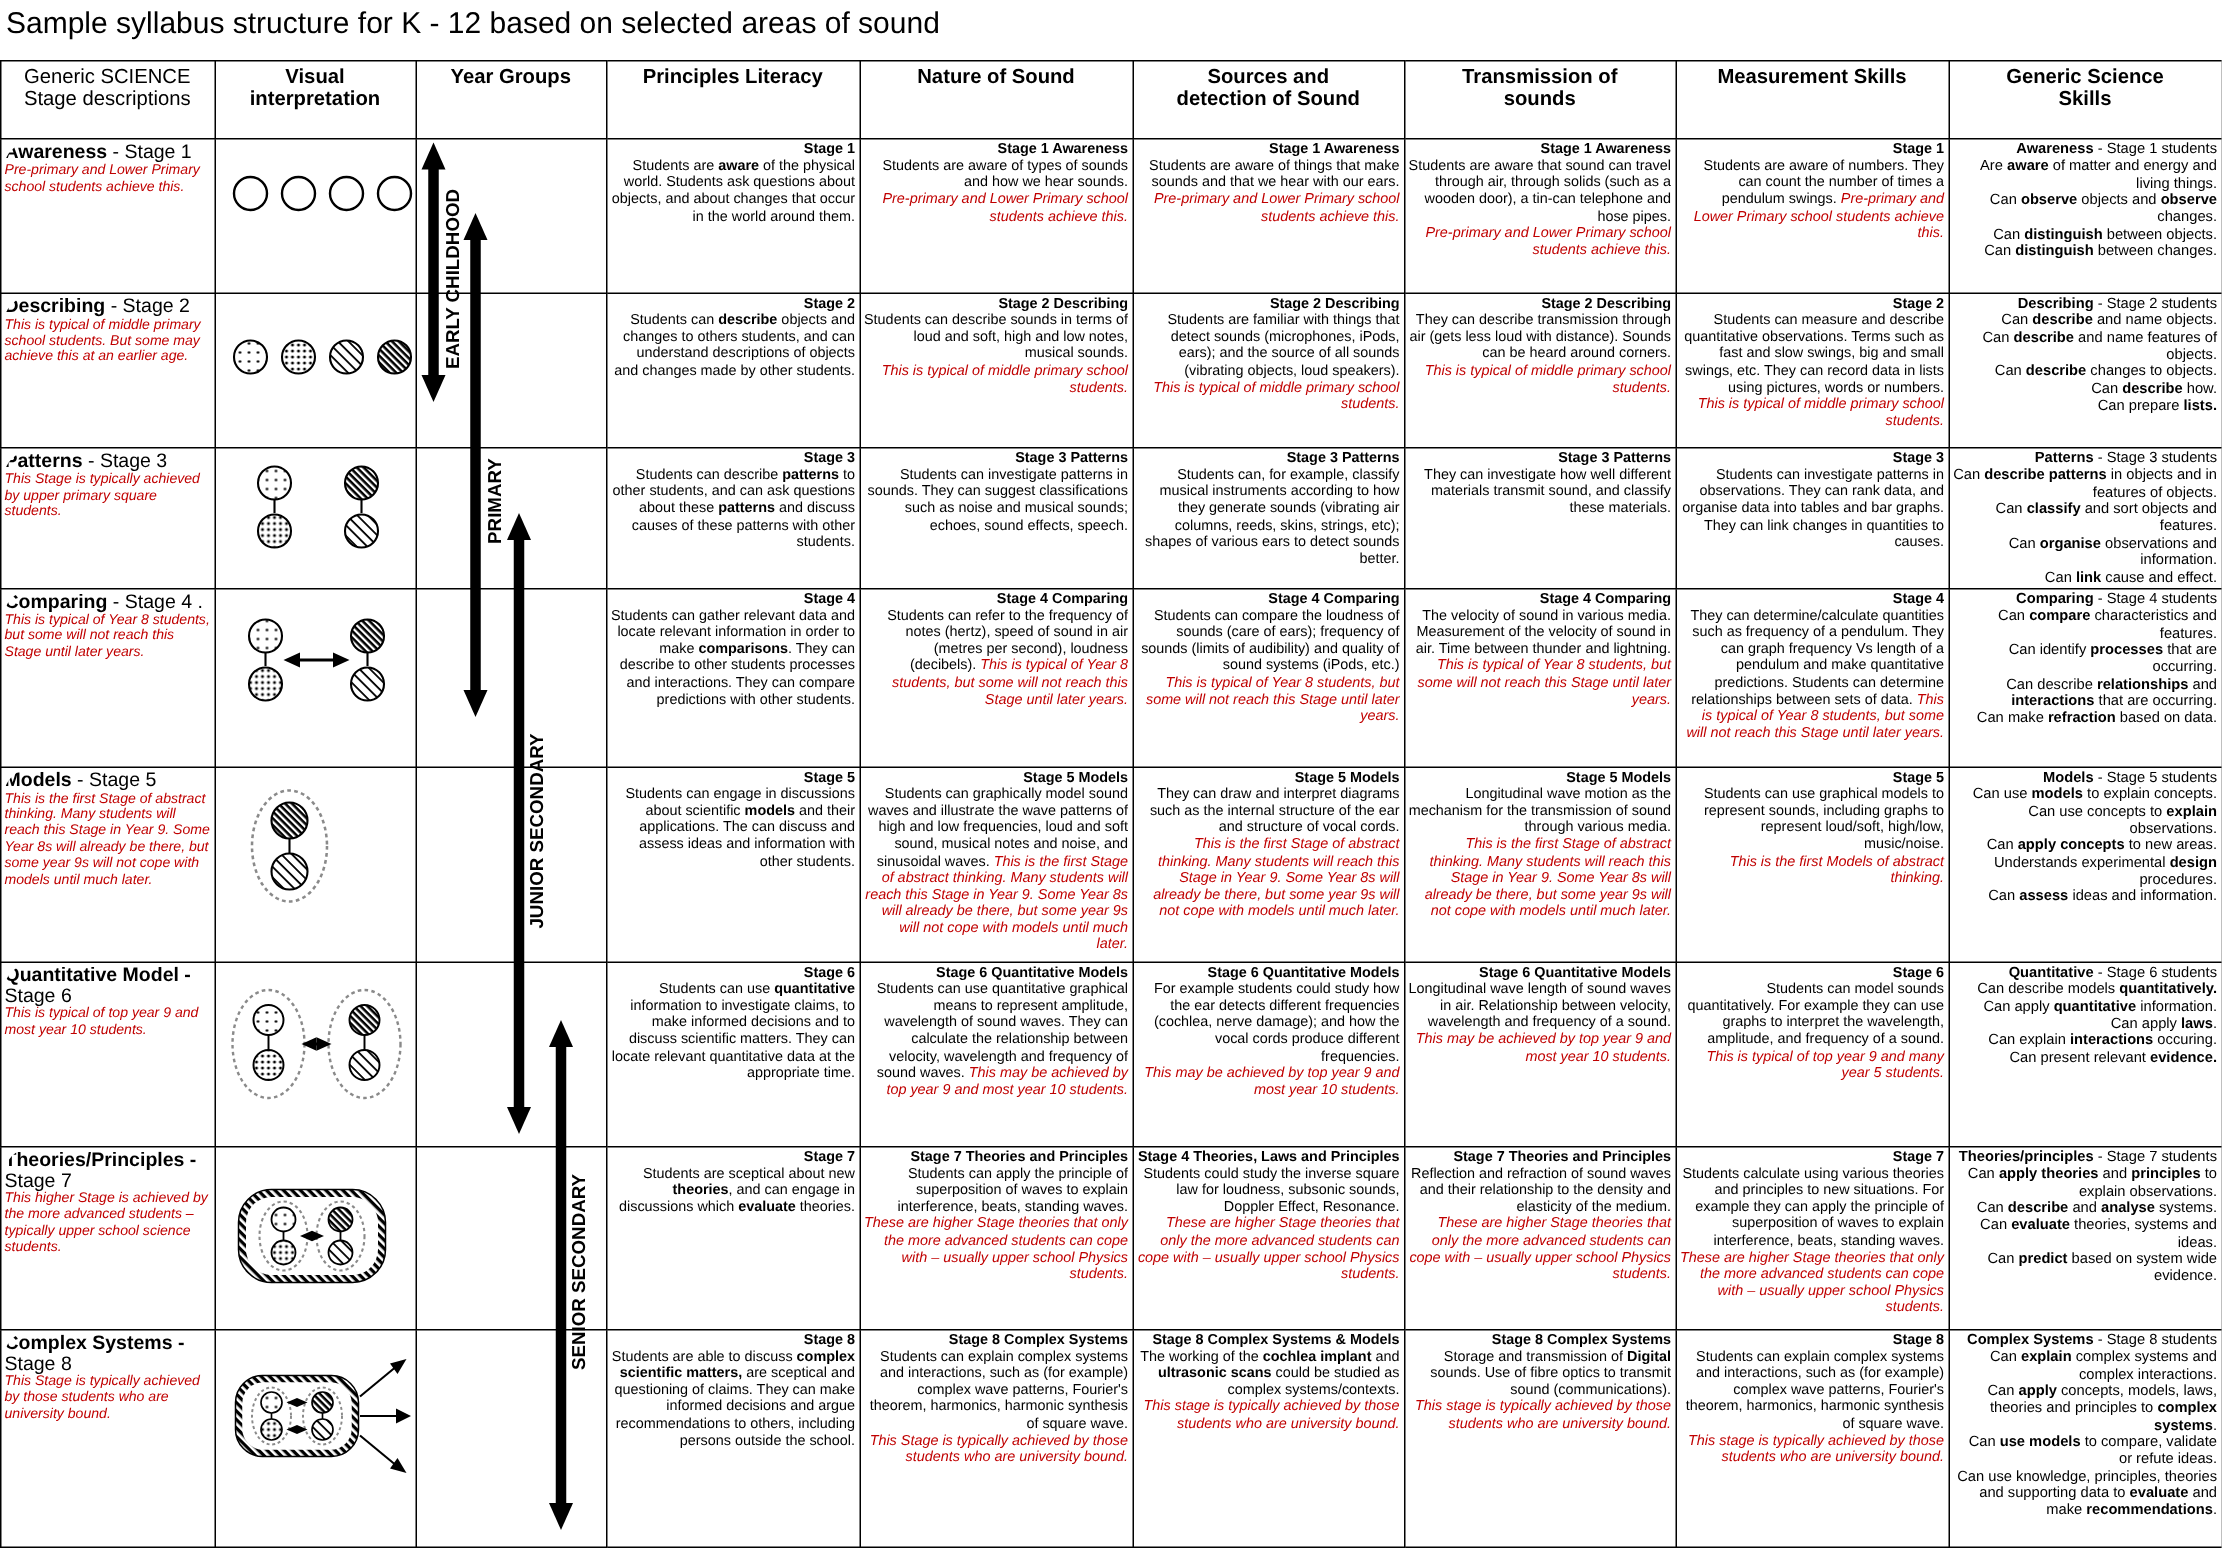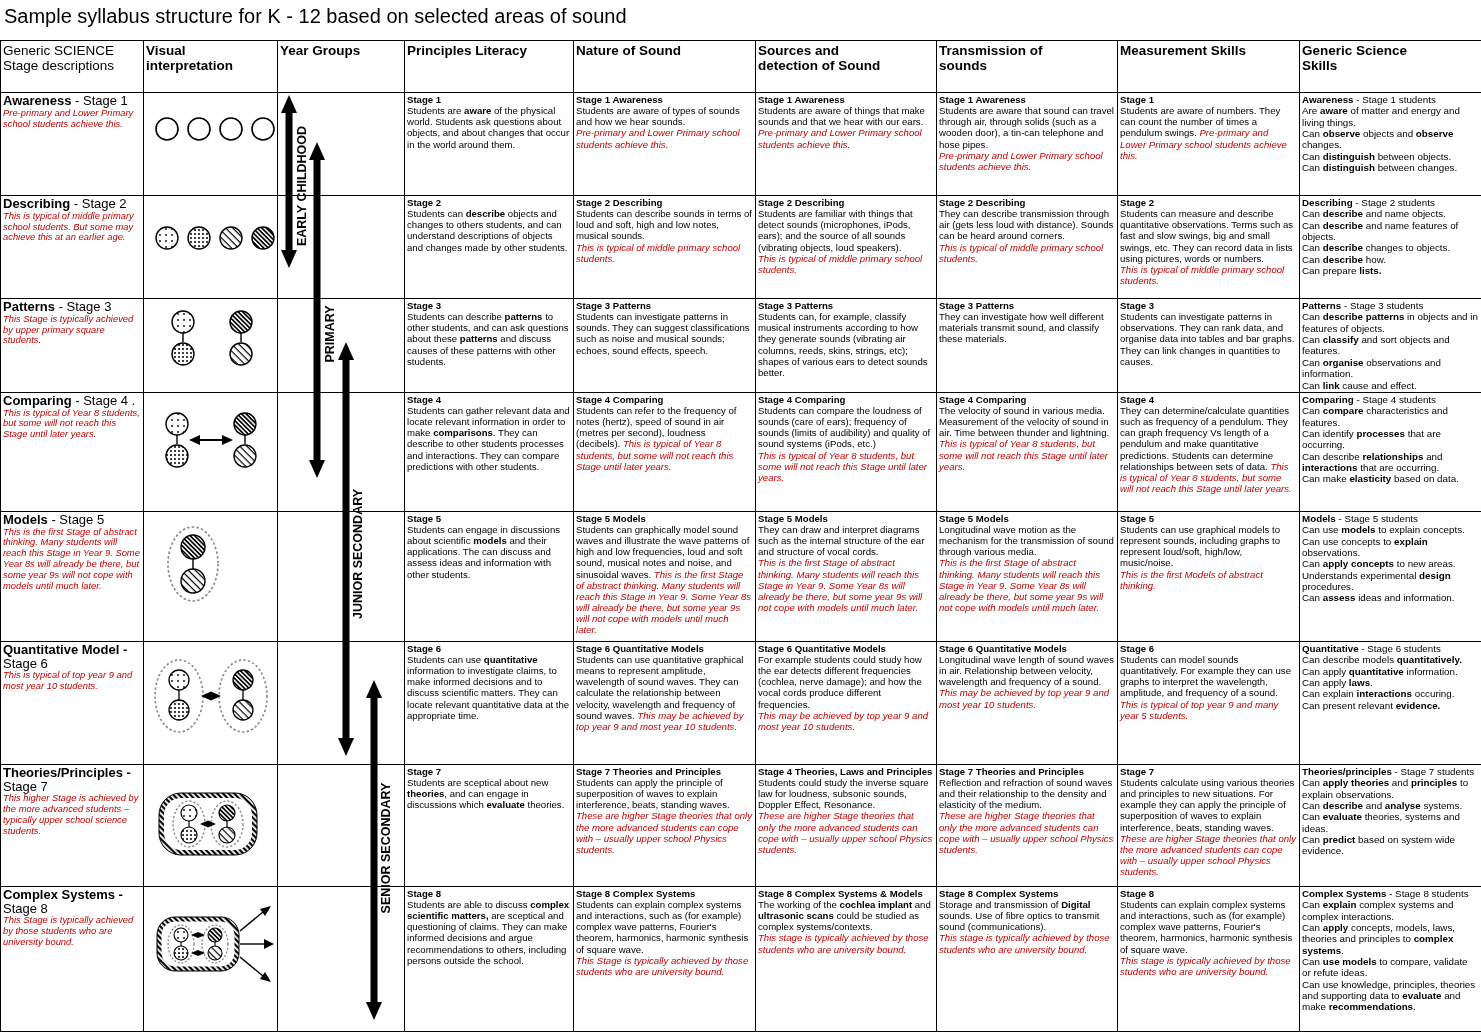--- a/index.html
+++ b/index.html
@@ -2,26 +2,26 @@
 <html><head>
 <meta charset="utf-8">
 <style>
   * { box-sizing: border-box; }
   html,body { margin:0; padding:0; background:#fff; width:1481px; }
   body { font-family:"Liberation Sans","DejaVu Sans",sans-serif; color:#000; position:relative; }
   .title { height:40px; padding:5px 2px 0 4px; font-size:20px; letter-spacing:0; }
   .title .b { font-weight:normal; }
   table { border-collapse:collapse; table-layout:fixed; width:1481px; }
   td,th { border:1px solid #000; vertical-align:top; padding:1px 3px 1px 2px; overflow:hidden; }
-  th { text-align:left; font-size:13.5px; line-height:1.12; padding-top:2px; height:52px; font-weight:bold; }
+  th { text-align:center; font-size:13.5px; line-height:1.12; padding-top:2px; height:52px; font-weight:bold; }
   th.h-normal { font-weight:normal; }
-  td.body { font-size:9.6px; line-height:1.16; }
+  td.body { font-size:9.6px; line-height:1.16;text-align:right; }
   td.c9 { font-size:9.8px; }
   .rednote { color:#c00000; font-style:italic; }
-  td.stagecell { font-size:9.6px; }
+  td.stagecell { font-size:9.6px;border-radius:21px; }
   .stagetitle { font-size:13px; line-height:1.06; }
   .stagetitle .sb { font-weight:bold; }
   .stagenote { font-size:9.4px; line-height:1.15; color:#c00000; font-style:italic; }
   td.visual, td.years { padding:0; }
   .yg-overlay { position:absolute; left:277px; top:92px; width:127px; height:938px; pointer-events:none; }
   svg { display:block; }
   .cellsvg { margin:0 auto; }
 </style>
 </head>
 <body>
@@ -171,21 +171,21 @@
         <polygon points="44,47 55,42 55,52" fill="black"></polygon>
         <polygon points="88,47 77,42 77,52" fill="black"></polygon>
       </svg>
     </td>
     <td class="years"></td>
     <td class="body"><b>Stage 4</b><br>Students can gather relevant data and locate relevant information in order to make <b>comparisons</b>. They can describe  to other students processes and interactions. They can compare predictions with other students.</td>
     <td class="body"><b>Stage 4 Comparing</b><br>Students can refer to the frequency of notes (hertz), speed of sound in air (metres per second), loudness (decibels). <span class="rednote">This is typical of Year 8 students, but some will not reach this Stage until later years.</span></td>
     <td class="body"><b>Stage 4 Comparing</b><br>Students can compare the loudness of sounds (care of ears); frequency of sounds (limits of audibility) and quality of sound systems (iPods, etc.)<br><span class="rednote">This is typical of Year 8 students, but some will not reach this Stage until later years.</span></td>
     <td class="body"><b>Stage 4 Comparing</b><br>The velocity of sound in various media. Measurement of the velocity of sound in air. Time between thunder and lightning.<br><span class="rednote">This is typical of Year 8 students, but some will not reach this Stage until later years.</span></td>
     <td class="body"><b>Stage 4</b><br>They can determine/calculate quantities such as frequency of a pendulum. They can graph frequency Vs length of a pendulum and make quantitative predictions. Students can determine relationships between sets of data. <span class="rednote">This is typical of Year 8 students, but some will not reach this Stage until later years.</span></td>
-    <td class="body c9"><b>Comparing</b> - Stage 4 students<br>Can <b>compare</b> characteristics and features.<br>Can identify <b>processes</b> that are occurring.<br>Can describe <b>relationships</b> and <b>interactions</b> that are occurring.<br>Can make <b>elasticity</b> based on data.</td>
+    <td class="body c9"><b>Comparing</b> - Stage 4 students<br>Can <b>compare</b> characteristics and features.<br>Can identify <b>processes</b> that are occurring.<br>Can describe <b>relationships</b> and <b>interactions</b> that are occurring.<br>Can make <b>refraction</b> based on data.</td>
   </tr>
 
   <tr style="height:130px">
     <td class="stagecell">
       <div class="stagetitle"><span class="sb">Models</span><span> - Stage 5</span></div>
       <div class="stagenote">This is the first Stage of abstract thinking. Many students will reach this Stage in Year 9. Some Year 8s will already be there, but some year 9s will not cope with models until much later.</div>
     </td>
     <td class="visual">
       <svg class="cellsvg" width="132" height="126" viewBox="0 0 132 126">
         <ellipse cx="48" cy="52" rx="25" ry="37" fill="none" stroke="#8a8a8a" stroke-width="1.7" stroke-dasharray="2.5,2.2"></ellipse>

